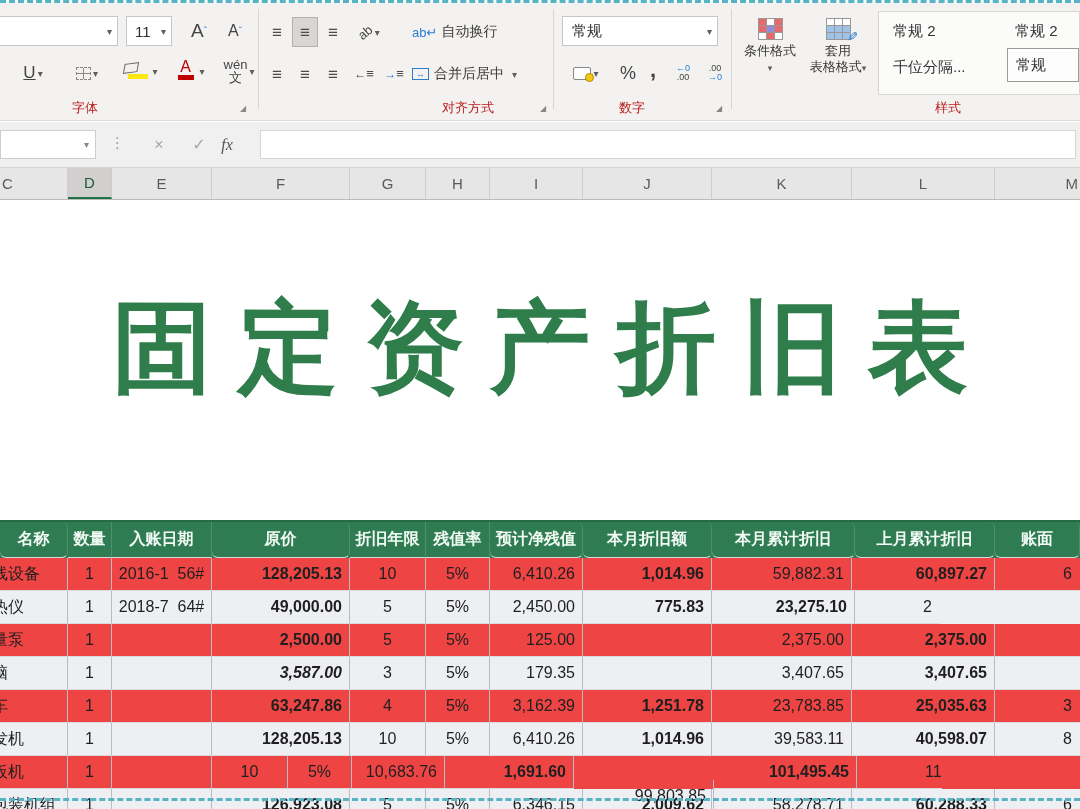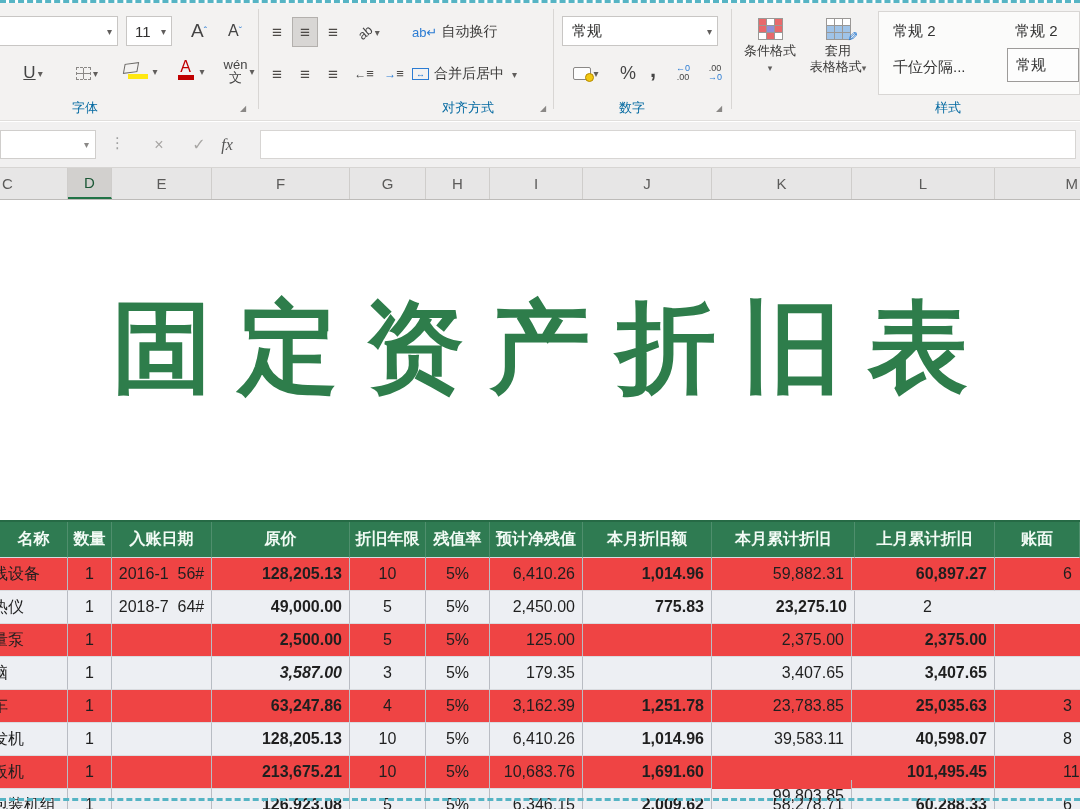--- a/index.html
+++ b/index.html
@@ -7,21 +7,21 @@
   body { font-family:"Liberation Sans","DejaVu Sans",sans-serif; }
   .screen { position:relative; width:1080px; height:809px; background:#fff; overflow:hidden; }
 
   
   .ants-top { position:absolute; left:0; top:0; width:1080px; height:0; border-top:3px dashed #56b4c4; z-index:30; }
   .ants-bottom { position:absolute; left:0; top:798px; width:1080px; height:0; border-top:3px dashed #56b4c4; z-index:30; }
 
   
   .ribbon { position:absolute; left:0; top:3px; width:1080px; height:118px; background:#f3f2f1; border-bottom:1px solid #e0dedc; }
   .vsep { position:absolute; top:6px; height:100px; width:1px; background:#d8d6d4; }
-  .grp-label { position:absolute; top:96px; font-size:13px; color:#0369a1; transform:translateX(-50%); white-space:nowrap; }
+  .grp-label { position:absolute; top:96px; font-size:13px; color:#b91c1c; transform:translateX(-50%); white-space:nowrap; }
   .launcher { position:absolute; top:101px; font-size:8px; color:#8a8886; }
   .combo { position:absolute; background:#fff; border:1px solid #c8c6c4; height:30px; display:flex; align-items:center; font-size:15px; color:#323130; }
   .combo .car { margin-left:auto; padding:0 5px; font-size:10px; color:#605e5c; }
   .rbtn { position:absolute; height:30px; display:flex; align-items:center; justify-content:center; color:#444; }
   .rbtn .car { font-size:10px; color:#605e5c; margin-left:2px; }
   .pressed { background:#d8d6d4; border:1px solid #b3b0ad; }
   .lines { font-size:17px; color:#4d4a47; line-height:1; }
   .big-a { font-size:19px; font-weight:400; }
   .sup { font-size:10px; vertical-align:super; color:#2b7cd3; }
   .u-glyph { font-size:17px; text-decoration:underline; }
@@ -71,21 +71,21 @@
   .gcell.last { justify-content:flex-end; padding-right:2px; border-right:none; }
 
   
   .sheet { position:absolute; left:0; top:200px; width:1080px; height:609px; background:#fff; overflow:hidden; }
   .sheet-title { position:absolute; left:0; top:82px; width:1080px; text-align:center; font-size:100px; font-weight:700; color:#2e7d4b; letter-spacing:26px; margin-left:13px; white-space:nowrap; font-family:"Liberation Sans","DejaVu Sans",sans-serif; }
 
   .dep-table { position:absolute; left:0; top:320px; width:1080px; }
   .trow { display:flex; width:1080px; }
   .thead { height:38px; background:#2f7b52; border-top:2px solid #266a45; }
   .thead .cell { color:#f2fbf5; font-weight:700; font-size:16px; border-right:1px solid #4f8f6d; display:flex; align-items:center; justify-content:center; }
-  .thead .cell.a-right, .thead .cell.a-left { justify-content:center; }
+  .thead .cell.a-right, .thead .cell.a-left { justify-content:center;border-radius:6px; }
   .brow { height:33px; background:#ef4444; }
   .brow.band { background:#edeff3; }
   .cell { height:100%; display:flex; align-items:center; overflow:hidden; white-space:pre; font-size:16px; color:#1f1f1f; border-right:1px solid #b9bcc3; border-bottom:1px solid #d9dbdf; padding:0 7px; }
   .a-left { justify-content:flex-start; }
   .a-center { justify-content:center; padding:0 2px; }
   .a-right { justify-content:flex-end; }
   .bold { font-weight:700; }
   .clipname { margin-left:-15px; white-space:nowrap; }
   .bookcell { padding:0; }
   .bookcell span { padding-left:68px; white-space:nowrap; }
@@ -393,21 +393,20 @@
           <div class="cell a-right" style="width: 93px;"><span>6,410.26</span></div>
           <div class="cell a-right bold" style="width: 129px;"><span>1,014.96</span></div>
           <div class="cell a-right" style="width: 140px;"><span>39,583.11</span></div>
           <div class="cell a-right bold" style="width: 143px;"><span>40,598.07</span></div>
           <div class="cell a-left lastcol bookcell" style="width: 85px;"><span>8</span></div>
         </div>
         <div class="trow brow">
           <div class="cell a-left" style="width: 68px;"><span class="clipname">板机</span></div>
           <div class="cell a-center" style="width: 44px;"><span>1</span></div>
           <div class="cell a-center" style="width: 100px;"><span></span></div>
-          <div class="cell a-right bold" style="width: 138px;"><span>213,675.21</span></div>
           <div class="cell a-center" style="width: 76px;"><span>10</span></div>
           <div class="cell a-center" style="width: 64px;"><span>5%</span></div>
           <div class="cell a-right" style="width: 93px;"><span>10,683.76</span></div>
           <div class="cell a-right bold" style="width: 129px;"><span>1,691.60</span></div>
           <div class="cell a-right" style="width: 140px; margin-top: 24px;"><span>99,803.85</span></div>
           <div class="cell a-right bold" style="width: 143px;"><span>101,495.45</span></div>
           <div class="cell a-left lastcol bookcell" style="width: 85px;"><span>11</span></div>
         </div>
         <div class="trow brow band">
           <div class="cell a-left" style="width: 68px;"><span class="clipname">包装机组</span></div>

